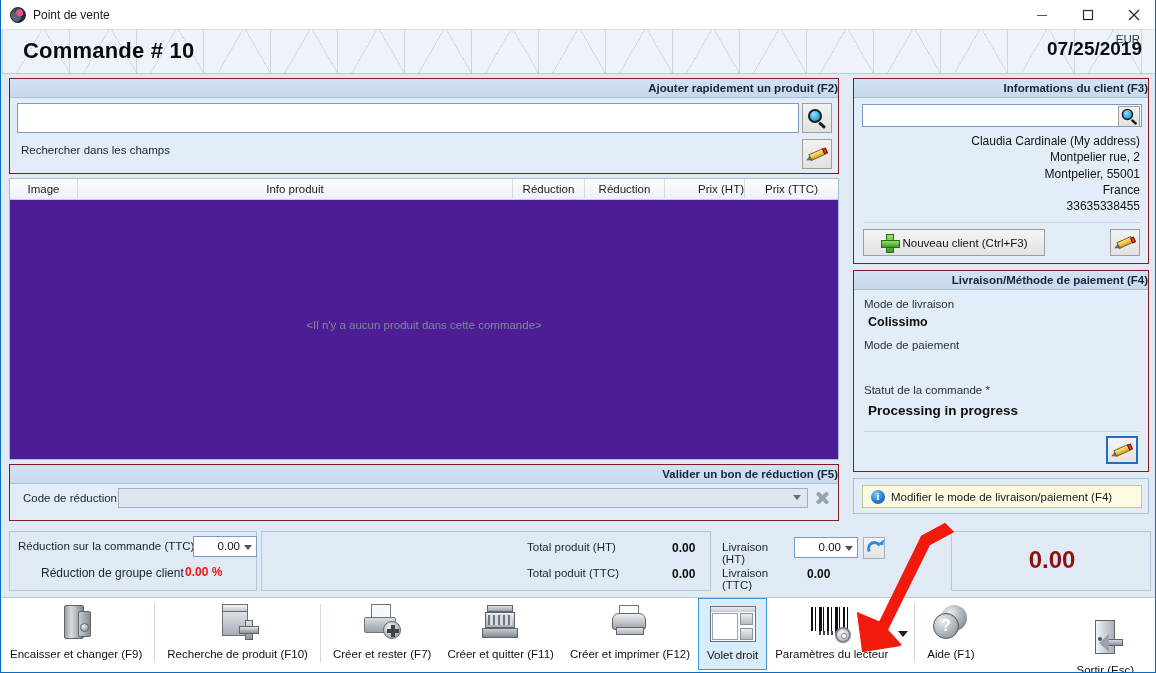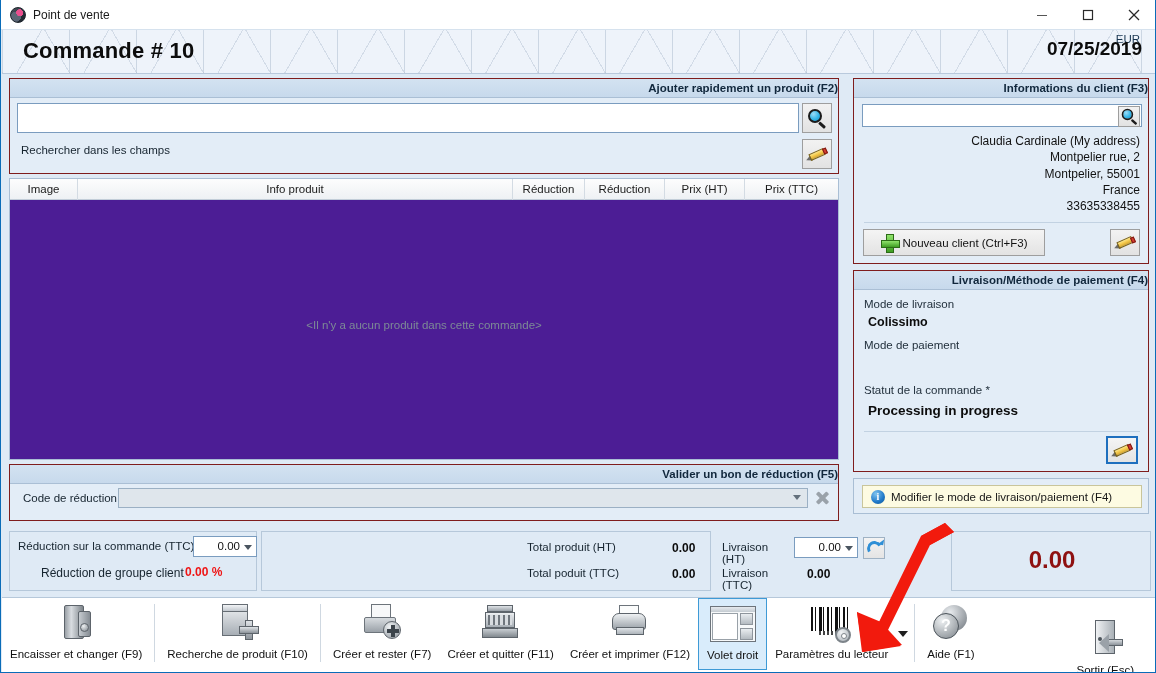--- a/index.html
+++ b/index.html
@@ -450,21 +450,21 @@
     <div class="qa-lbl">Rechercher dans les champs</div>
     <div class="qa-fields">name;reference</div>
   </div>
 
   <div id="ptable">
     <div class="th-row">
       <div class="th" style="left:0;width:68px;">Image</div>
       <div class="th" style="left:68px;width:435px;">Info produit</div>
       <div class="th" style="left:503px;width:72px;">Réduction</div>
       <div class="th" style="left:575px;width:80px;">Réduction</div>
-      <div class="th" style="left:655px;width:80px;">Prix (HT)</div>
+      <div class="th" style="left:655px;width:80px;text-align:right;">Prix (HT)</div>
       <div class="th" style="left:735px;width:93px;border-right:none;">Prix (TTC)</div>
     </div>
     <div class="empty-msg">&lt;Il n'y a aucun produit dans cette commande&gt;</div>
   </div>
 
   <div class="group" id="voucher">
     <div class="group-cap">Valider un bon de réduction (F5)</div>
     <div class="vc-lbl">Code de réduction</div>
     <div class="vc-combo">
         <div class="chev"></div>

